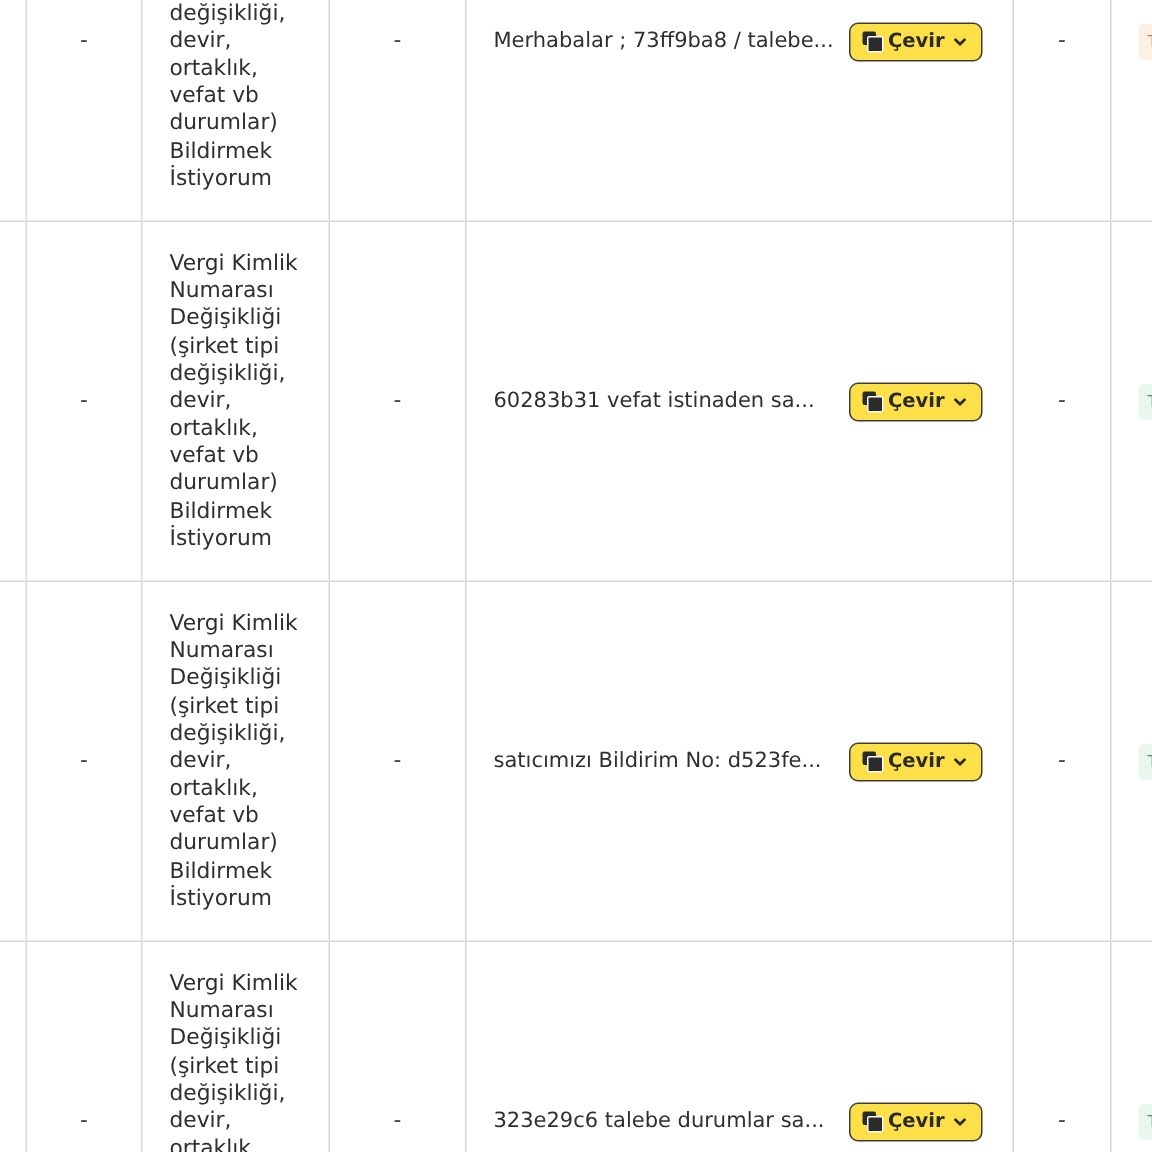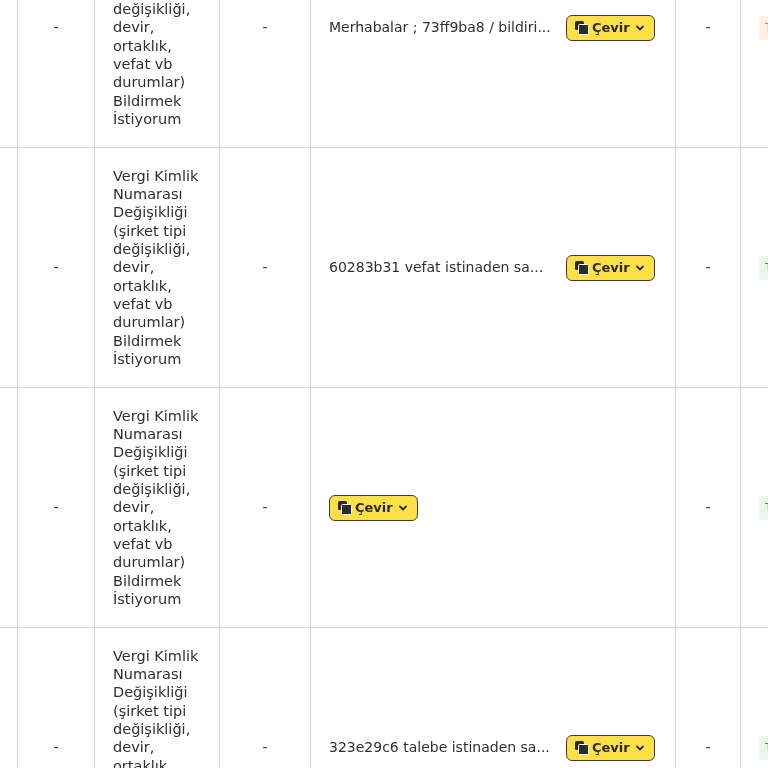--- a/index.html
+++ b/index.html
@@ -62,21 +62,21 @@
 ortaklık,
 vefat vb
 durumlar)
 Bildirmek
 İstiyorum</span>
       </div>
     <div class="cell c3">
         <span class="dash">-</span>
       </div>
     <div class="cell c4">
-      <span class="msg">Merhabalar ; 73ff9ba8 / bildiri...</span>
+      <span class="msg">Merhabalar ; 73ff9ba8 / talebe...</span>
       <button class="translate-btn">
         <span class="copy-icon"></span>
         <span>Çevir</span>
         <svg class="chev" viewBox="0 0 12 12">
             <path d="M3 4.5 L6 7.5 L9 4.5" fill="none" stroke="#2a2a2a" stroke-width="1.8" stroke-linecap="round" stroke-linejoin="round"></path>
           </svg>
       </button>
     </div>
     <div class="cell c5">
         <span class="dash">-</span>
@@ -140,20 +140,21 @@
 ortaklık,
 vefat vb
 durumlar)
 Bildirmek
 İstiyorum</span>
       </div>
     <div class="cell c3">
         <span class="dash">-</span>
       </div>
     <div class="cell c4">
+      <span class="msg">satıcımızı Bildirim No: d523fe...</span>
       <button class="translate-btn">
         <span class="copy-icon"></span>
         <span>Çevir</span>
         <svg class="chev" viewBox="0 0 12 12">
             <path d="M3 4.5 L6 7.5 L9 4.5" fill="none" stroke="#2a2a2a" stroke-width="1.8" stroke-linecap="round" stroke-linejoin="round"></path>
           </svg>
       </button>
     </div>
     <div class="cell c5">
         <span class="dash">-</span>
@@ -178,21 +179,21 @@
 ortaklık,
 vefat vb
 durumlar)
 Bildirmek
 İstiyorum</span>
       </div>
     <div class="cell c3">
         <span class="dash">-</span>
       </div>
     <div class="cell c4">
-      <span class="msg">323e29c6 talebe istinaden sa...</span>
+      <span class="msg">323e29c6 talebe durumlar sa...</span>
       <button class="translate-btn">
         <span class="copy-icon"></span>
         <span>Çevir</span>
         <svg class="chev" viewBox="0 0 12 12">
             <path d="M3 4.5 L6 7.5 L9 4.5" fill="none" stroke="#2a2a2a" stroke-width="1.8" stroke-linecap="round" stroke-linejoin="round"></path>
           </svg>
       </button>
     </div>
     <div class="cell c5">
         <span class="dash">-</span>

